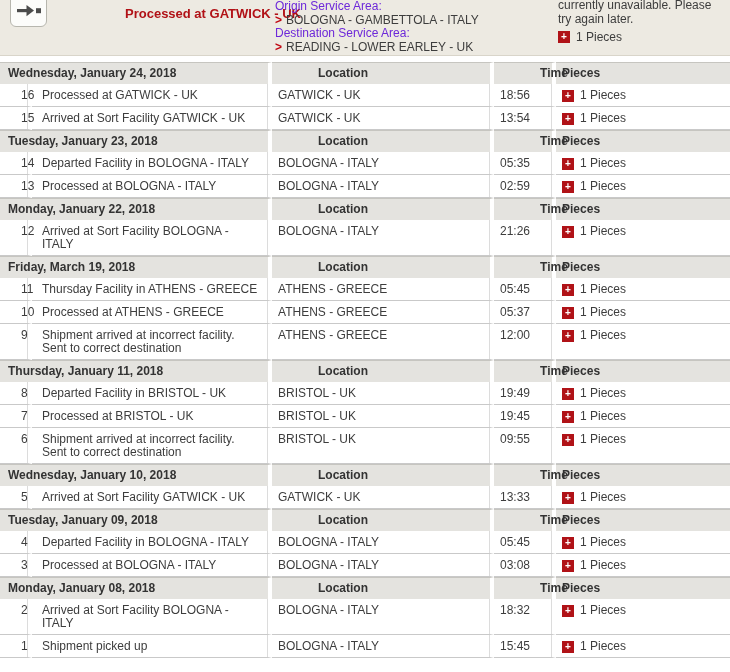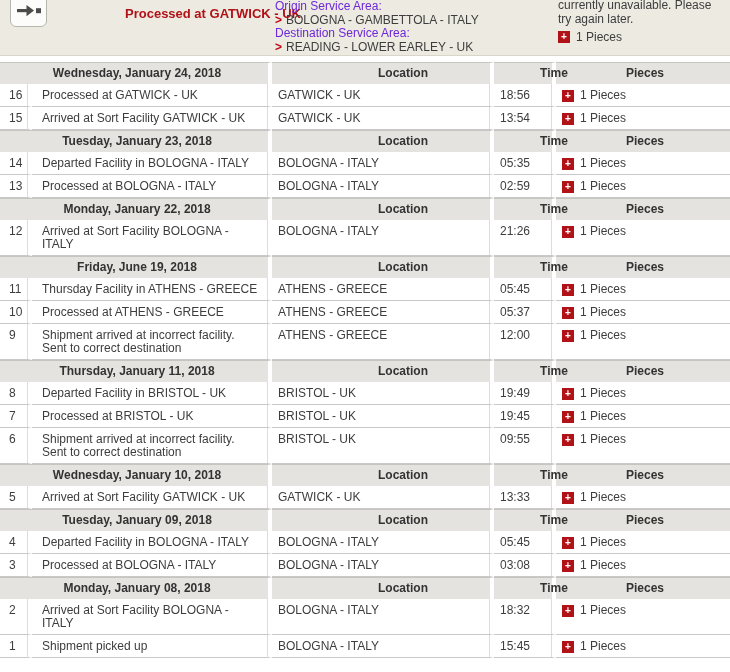--- a/index.html
+++ b/index.html
@@ -51,21 +51,21 @@
   }
 
   
   .table-wrap { margin-top: 6px; }
   table {
     width: 730px; border-collapse: separate; border-spacing: 0;
     table-layout: fixed;
   }
   th {
     background: #e4e3df; color: #333333;
-    font-weight: bold; font-size: 12px; text-align: center;
+    font-weight: bold; font-size: 12px; text-align: left;
     padding: 3px 2px 4px 6px;
     border-top: 1px solid #c6c5c0;
     line-height: 14px;
   }
   th:not(:last-child) { border-right: 4px solid #ffffff; padding-left: 46px; }
   th.col-date { padding-left: 8px; }
   td {
     background-color: #ffffff;
     padding: 5px 4px 4px 6px;
     border-bottom: 1px solid #c9c9c9;
@@ -73,21 +73,21 @@
   }
   td:not(:last-child) {
     border-right: 4px solid #ffffff;
     background-image: linear-gradient(#dcdcdc, #dcdcdc);
     background-repeat: no-repeat;
     background-size: 1px 100%;
     background-position: right top;
     background-clip: padding-box;
   }
   tbody:not(:last-of-type) tr.event-row:last-child td { border-bottom: 1px solid #c9c9c9; }
-  td.num { padding-left: 9px; }
+  td.num { padding-left: 21px; }
   td.desc { padding-left: 10px; padding-right: 6px; }
   td.pieces-cell .pieces-line { margin-top: 0; }
 </style>
 </head>
 <body>
 
 <div>
 
   <div class="summary-band">
     <div class="status-icon-box">
@@ -209,21 +209,21 @@
             <td class="pieces-cell">
               <span class="pieces-line">
                 <span class="plus-icon">+</span>
                 <span>1 Pieces</span>
               </span>
             </td>
           </tr>
         </tbody>
         <tbody>
           <tr>
-            <th colspan="2" class="col-date">Friday, June 19, 2018</th>
+            <th colspan="2" class="col-date">Friday, March 19, 2018</th>
             <th>Location</th>
             <th>Time</th>
             <th>Pieces</th>
           </tr>
           <tr class="event-row">
             <td class="num">11</td>
             <td class="desc">Thursday Facility in ATHENS - GREECE</td>
             <td class="loc">ATHENS - GREECE</td>
             <td class="time">05:45</td>
             <td class="pieces-cell">

